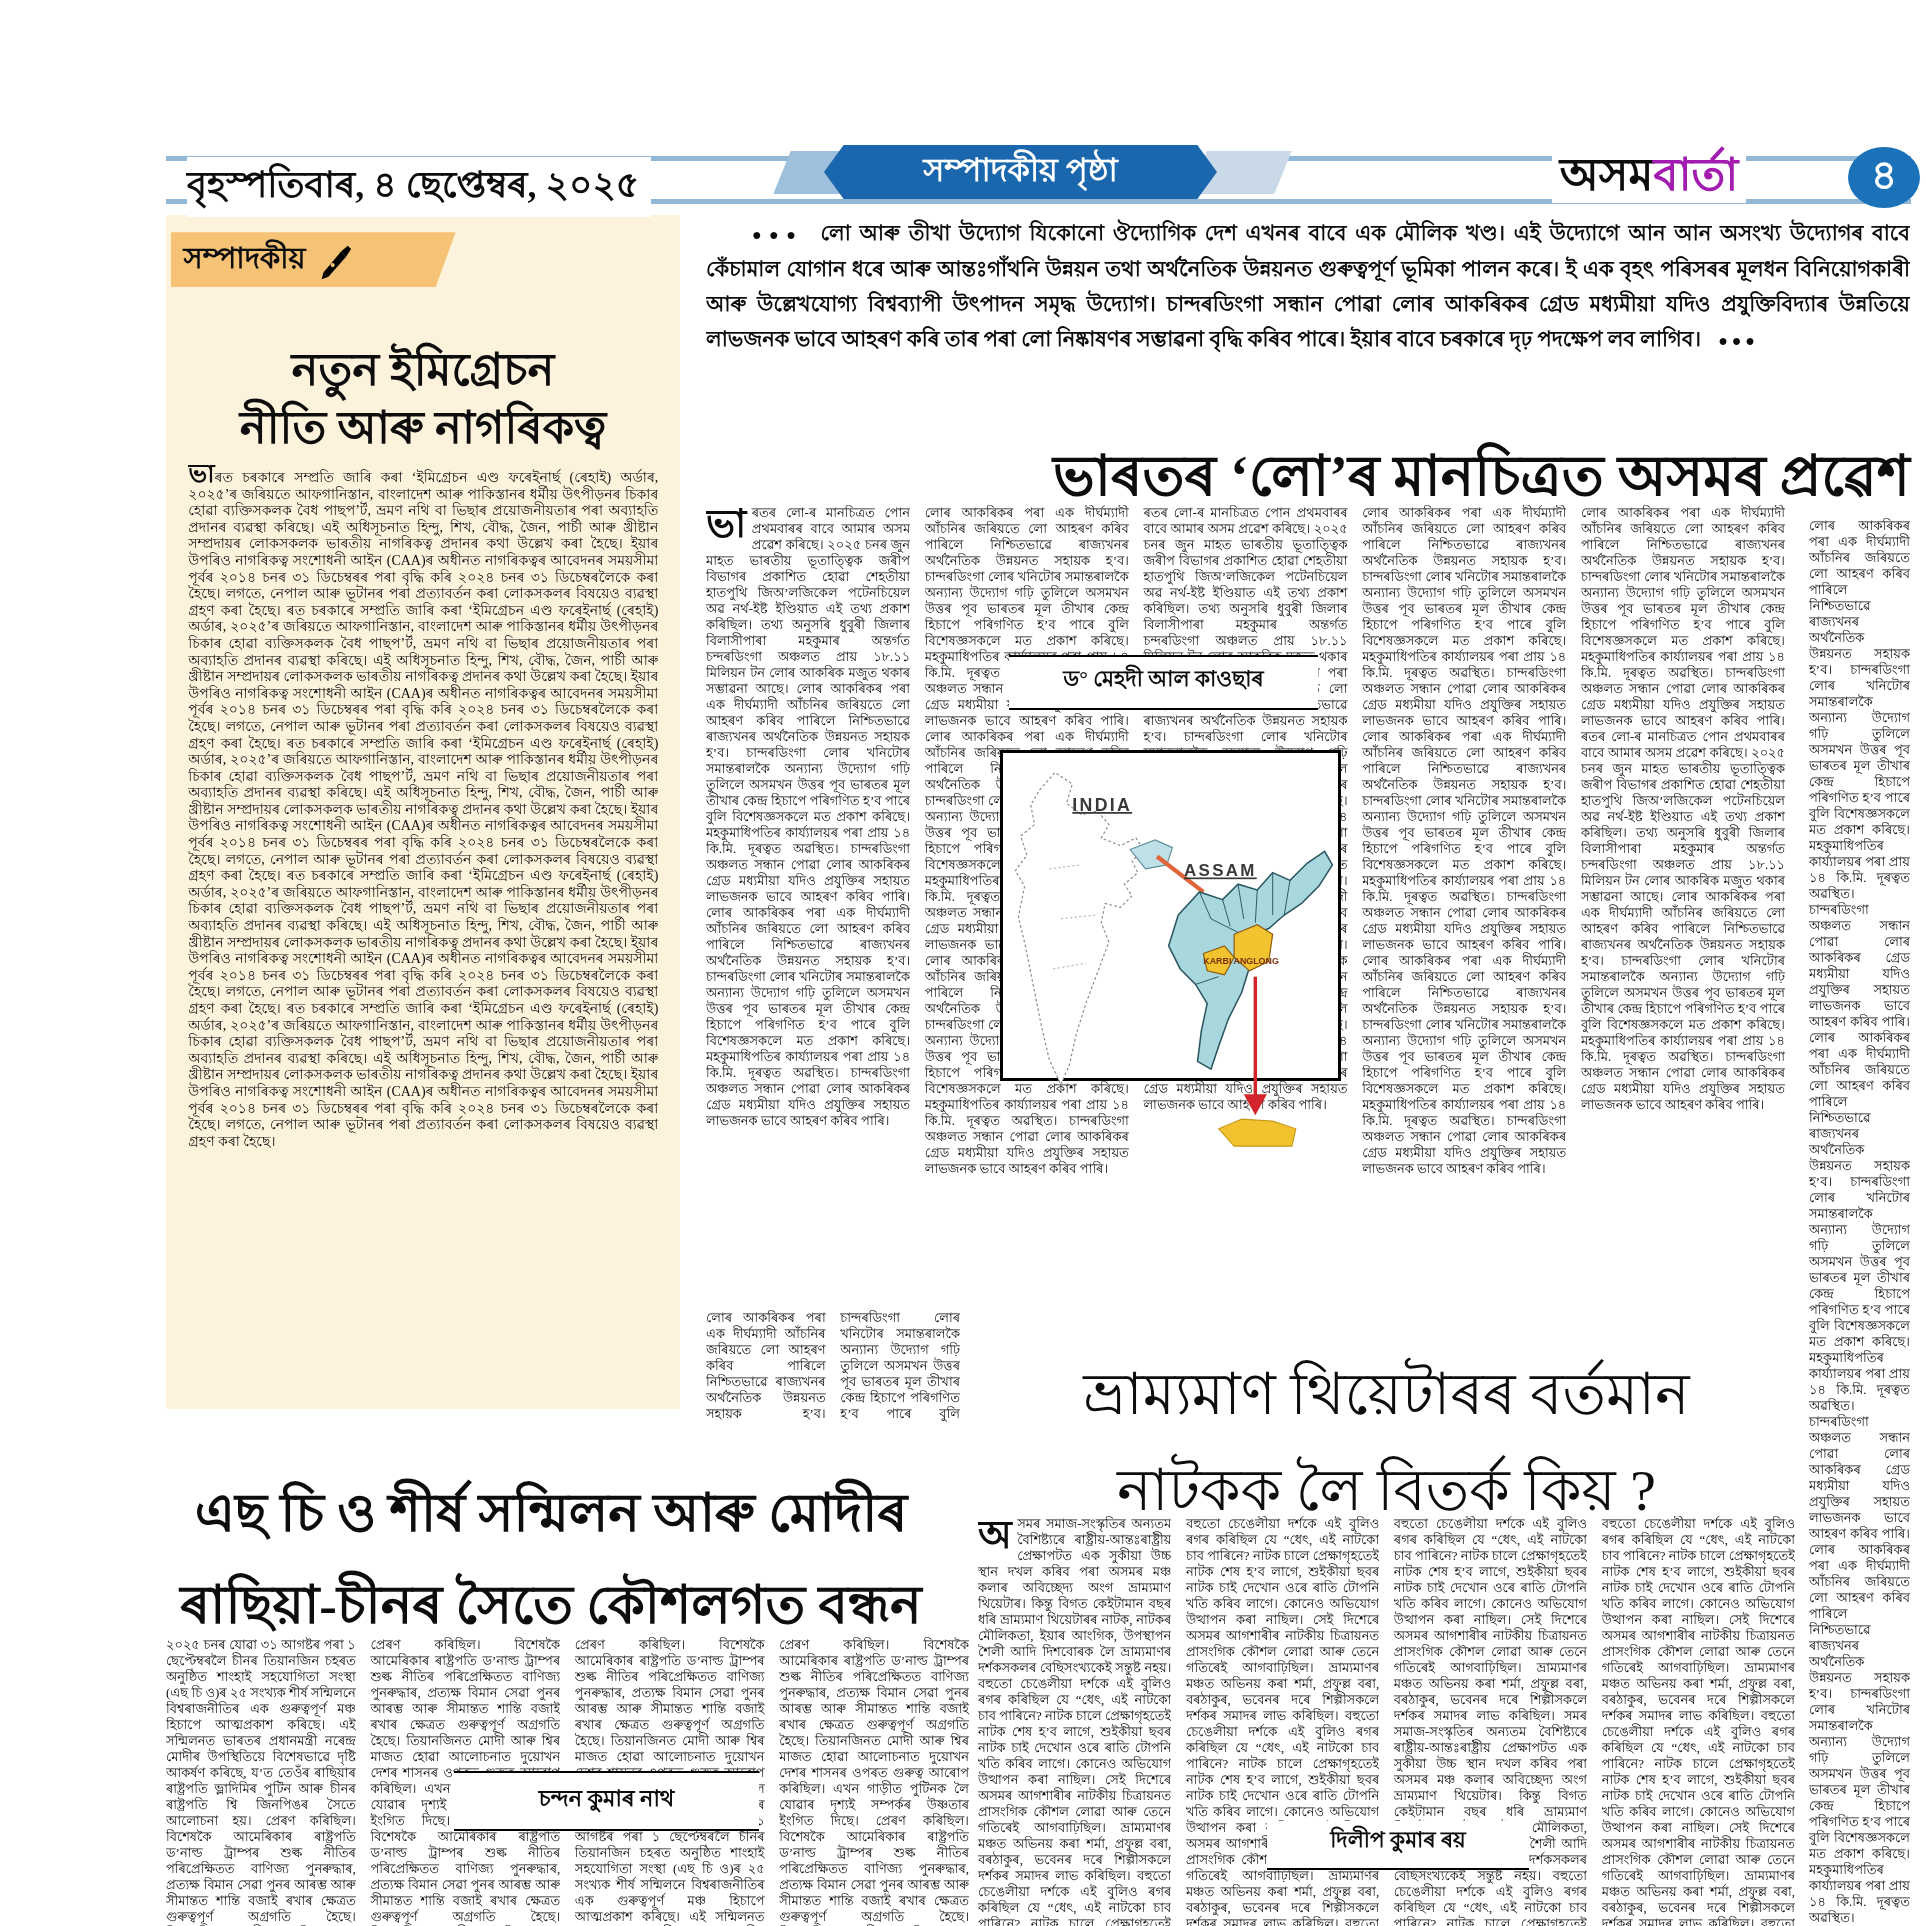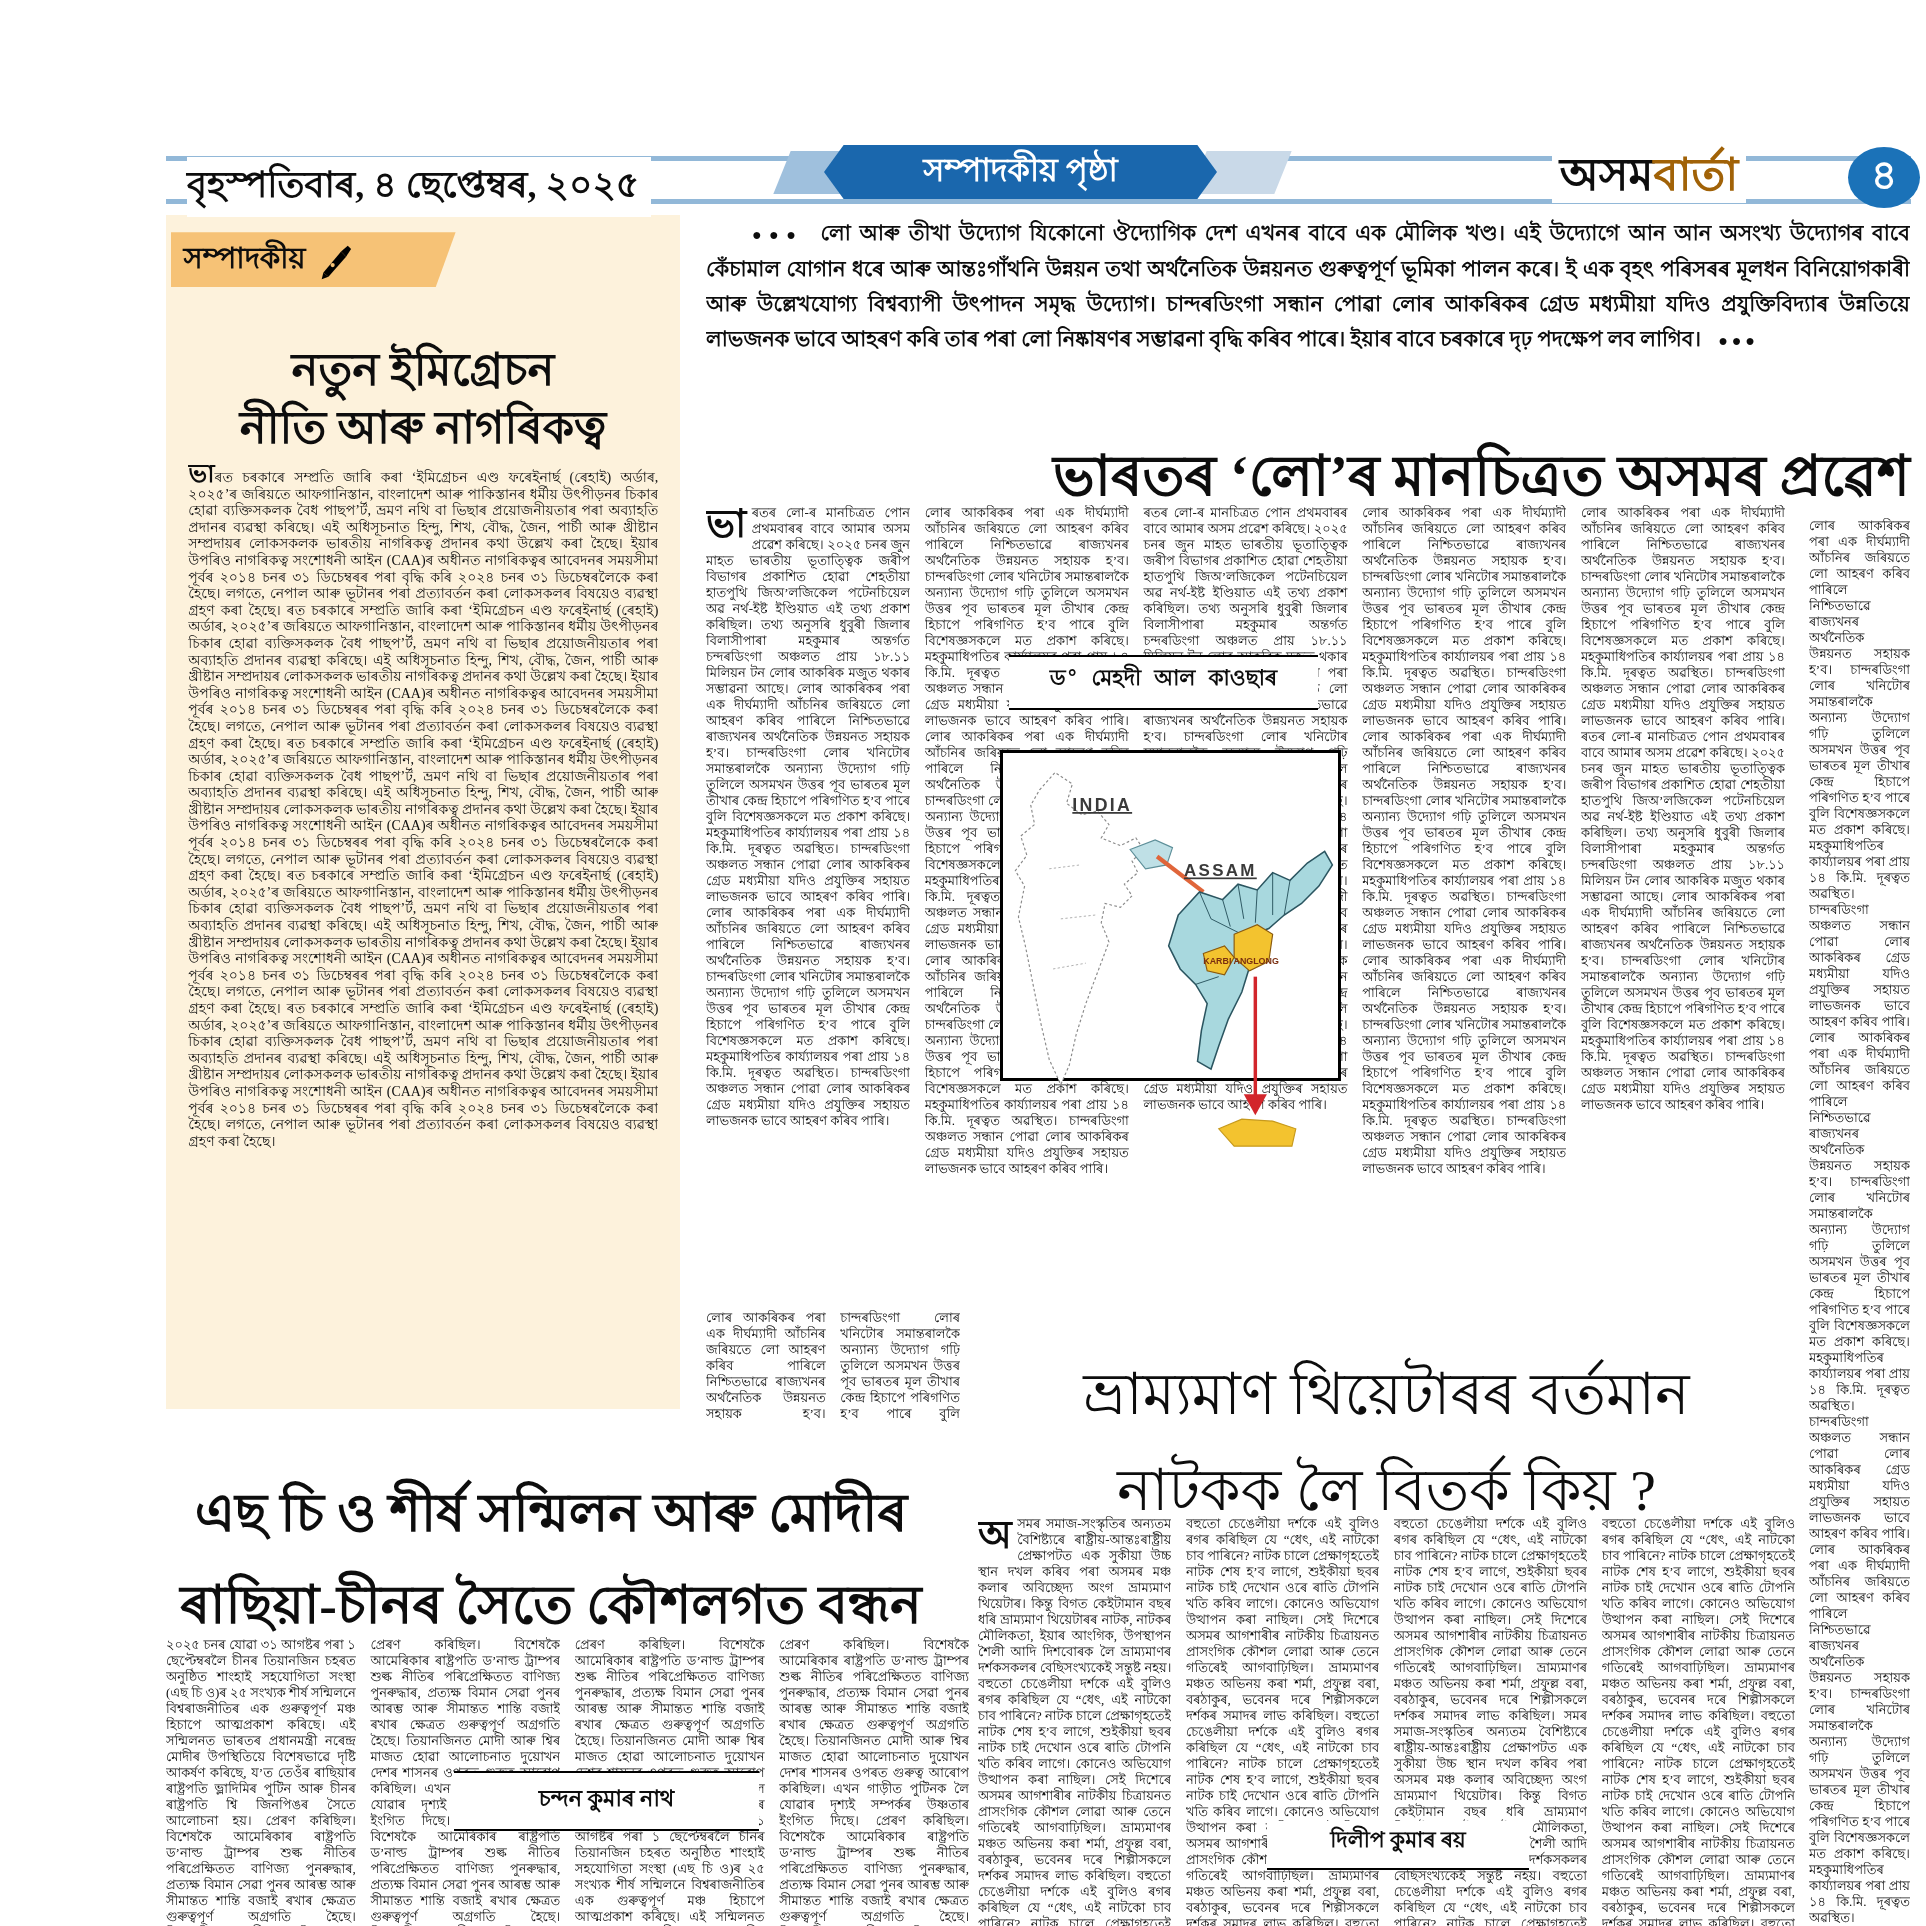--- a/index.html
+++ b/index.html
@@ -10,21 +10,21 @@
   .rule.top{top:156px;} .rule.bottom{top:199px;}
   .date{position:absolute;left:187px;top:157px;font-size:36px;font-weight:bold;white-space:nowrap;z-index:2;background:#fff;padding-right:11.6px;}
   .ribbon-wing{position:absolute;top:151px;width:85px;height:43px;background:#9fc0dd;transform:skewX(-22deg);z-index:1;}
   .ribbon-wing.left{left:782px;} .ribbon-wing.right{left:1198px;background:#c9d9e8;}
   .ribbon{position:absolute;left:824px;top:145px;width:393px;height:54px;background:#1a67ad;z-index:2;
           clip-path:polygon(5% 0,95% 0,100% 50%,95% 100%,5% 100%,0 50%);
           display:flex;align-items:center;justify-content:center;}
   .ribbon span{color:#ffffff;font-size:32px;font-weight:bold;white-space:nowrap;}
   .masthead{position:absolute;left:1552px;top:151px;height:52px;background:#fff;padding:0 7.7px;z-index:2;
             display:flex;align-items:center;font-size:45px;font-weight:bold;white-space:nowrap;}
-  .masthead .red{color:#a16207;}
+  .masthead .red{color:#a21caf;}
   .page-circle{position:absolute;left:1848px;top:147px;width:72px;height:61px;border-radius:50%;
                background:#1b72b8;color:#fff;font-size:41px;font-weight:bold;z-index:3;
                display:flex;align-items:center;justify-content:center;}
   
   .ed-box{position:absolute;left:166px;top:215px;width:514px;height:1194px;background:#fdf2dc;}
   .ed-label{position:absolute;left:4.6px;top:17.3px;width:285px;height:55px;background:#f6c276;
             clip-path:polygon(0 0,100% 0,93% 100%,0 100%);
             display:flex;align-items:center;gap:9.2px;padding-left:13px;box-sizing:border-box;}
   .ed-label span{font-size:29px;font-weight:bold;}
   .ed-head{position:absolute;left:0;top:96px;width:100%;text-align:center;font-size:45px;font-weight:bold;line-height:58px;}
@@ -42,21 +42,21 @@
   .cols{position:absolute;display:flex;gap:14.6px;}
   .col{flex:1;font-size:13px;line-height:16px;text-align:justify;overflow:hidden;margin:0;}
   .iron-cols{left:706px;top:505px;width:1079px;height:797px;}
   .iron-cont{position:absolute;left:706px;top:1310px;width:254px;height:114px;overflow:hidden;
              column-count:2;column-gap:14.6px;font-size:13px;line-height:16px;text-align:justify;}
   .skinny{position:absolute;left:1809px;top:505px;width:101px;height:2223px;overflow:hidden;
           font-size:13px;line-height:16px;text-align:justify;}
   .dropcap{float:left;font-size:39px;line-height:33px;font-weight:bold;padding:2.3px 5.4px 0 0;}
   .byline{position:absolute;background:#fff;text-align:center;font-weight:bold;z-index:4;}
   .byline.iron{left:1009px;top:655px;width:309px;height:51px;border-top:2.7px solid #000;border-bottom:2.7px solid #000;
-               font-size:21.6px;line-height:45px;font-family:Liberation Mono, monospace;}
+               font-size:21.6px;line-height:45px;}
   .byline.theatre{left:1267px;top:1821px;width:262px;height:47px;border-bottom:2.7px solid #000;
                   font-size:21.6px;line-height:39px;}
   .byline.sco{left:454px;top:1771px;width:305px;height:56px;border-top:2.7px solid #000;border-bottom:2.7px solid #000;
               font-size:22.3px;line-height:51px;}
   
   .map-box{position:absolute;left:1000px;top:750px;width:341px;height:331px;background:#fff;
            border:3.5px solid #000;box-sizing:border-box;z-index:3;}
   
   .theatre-head{position:absolute;left:978px;top:1308px;width:817px;text-align:center;
                 font-size:58px;font-weight:normal;line-height:96px;}

